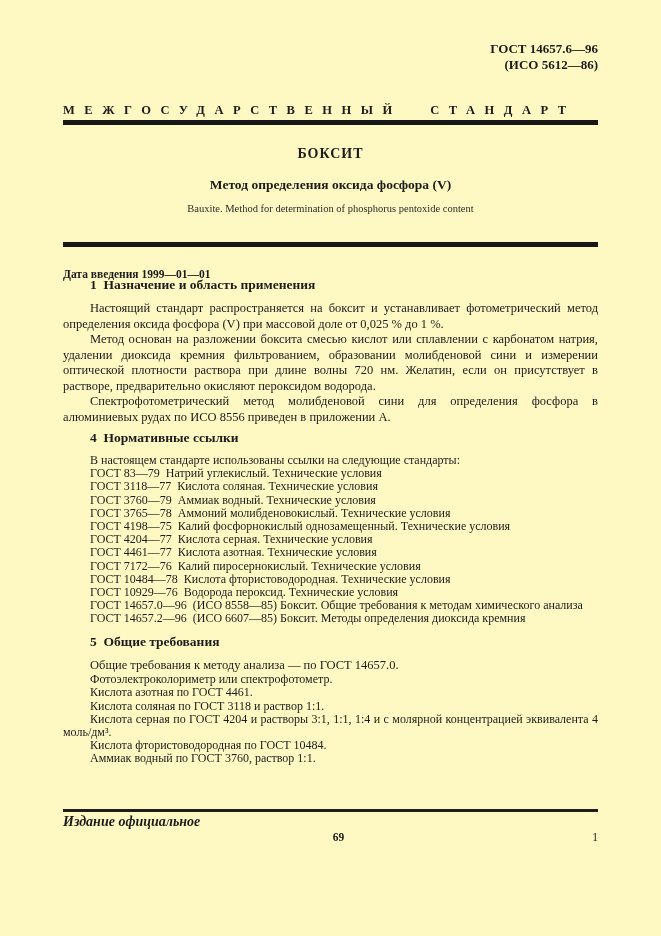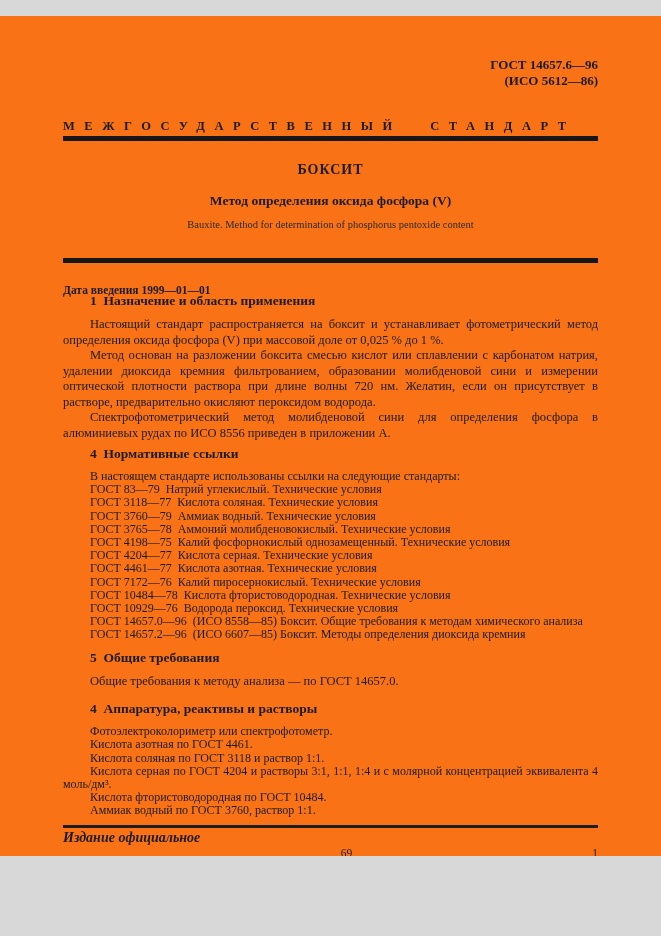--- a/index.html
+++ b/index.html
@@ -1,20 +1,20 @@
 <!DOCTYPE html>
 <html><head>
 <meta charset="utf-8">
 <style>
   html,body { margin:0; padding:0; background:#d8d8d8; }
   .page {
     position:relative;
-    width:661px; height:840px;
-    margin:16px auto;
-    background:#f97316;
+    width:661px; height:936px;
+    margin:0 auto;
+    background:#fef9c3;
     font-family:"Liberation Serif", serif;
     color:#1b1b1b;
     overflow:hidden;
   }
   .abs { position:absolute; left:63px; width:535px; }
 
   .doc-numbers { top:41px; text-align:right; font-weight:bold; font-size:13px; line-height:15.5px; }
   .standard-banner {
     top:103px; font-weight:bold; font-size:12.5px;
     letter-spacing:9.5px; word-spacing:16px; white-space:nowrap;
@@ -44,21 +44,21 @@
     text-align:justify; text-indent:27px;
   }
   .ref, .item {
     margin:0; font-size:12px; line-height:13.2px;
     text-indent:27px; white-space:pre-wrap; text-align:justify;
   }
 
   .footer-rule { top:809px; height:2.5px; background:#1d1d1d; }
   .edition-note { top:814px; font-weight:bold; font-style:italic; font-size:14px; }
   .page-numbers { top:831px; font-size:11.5px; }
-  .page-numbers .center { position:absolute; left:16px; width:100%; text-align:center; }
+  .page-numbers .center { position:absolute; left:8px; width:100%; text-align:center;font-weight:bold; }
   .page-numbers .right  { position:absolute; right:0; }
 </style>
 </head>
 <body>
 
 <div class="page">
 
   <div class="abs doc-numbers">
     <div>ГОСТ 14657.6—96</div>
     <div>(ИСО 5612—86)</div>
@@ -92,21 +92,20 @@
     <p class="ref">ГОСТ 4461—77  Кислота азотная. Технические условия</p>
     <p class="ref">ГОСТ 7172—76  Калий пиросернокислый. Технические условия</p>
     <p class="ref">ГОСТ 10484—78  Кислота фтористоводородная. Технические условия</p>
     <p class="ref">ГОСТ 10929—76  Водорода пероксид. Технические условия</p>
     <p class="ref">ГОСТ 14657.0—96  (ИСО 8558—85) Боксит. Общие требования к методам химического анализа</p>
     <p class="ref">ГОСТ 14657.2—96  (ИСО 6607—85) Боксит. Методы определения диоксида кремния</p>
 
     <p class="sec-heading h3">5  Общие требования</p>
     <p class="para">Общие требования к методу анализа — по ГОСТ 14657.0.</p>
 
-    <p class="sec-heading h4">4  Аппаратура, реактивы и растворы</p>
     <p class="item">Фотоэлектроколориметр или спектрофотометр.</p>
     <p class="item">Кислота азотная по ГОСТ 4461.</p>
     <p class="item">Кислота соляная по ГОСТ 3118 и раствор 1:1.</p>
     <p class="item">Кислота серная по ГОСТ 4204 и растворы 3:1, 1:1, 1:4 и с молярной концентрацией эквивалента 4 моль/дм³.</p>
     <p class="item">Кислота фтористоводородная по ГОСТ 10484.</p>
     <p class="item">Аммиак водный по ГОСТ 3760, раствор 1:1.</p>
 
   </div>
 
   <div class="abs footer-rule"></div>

